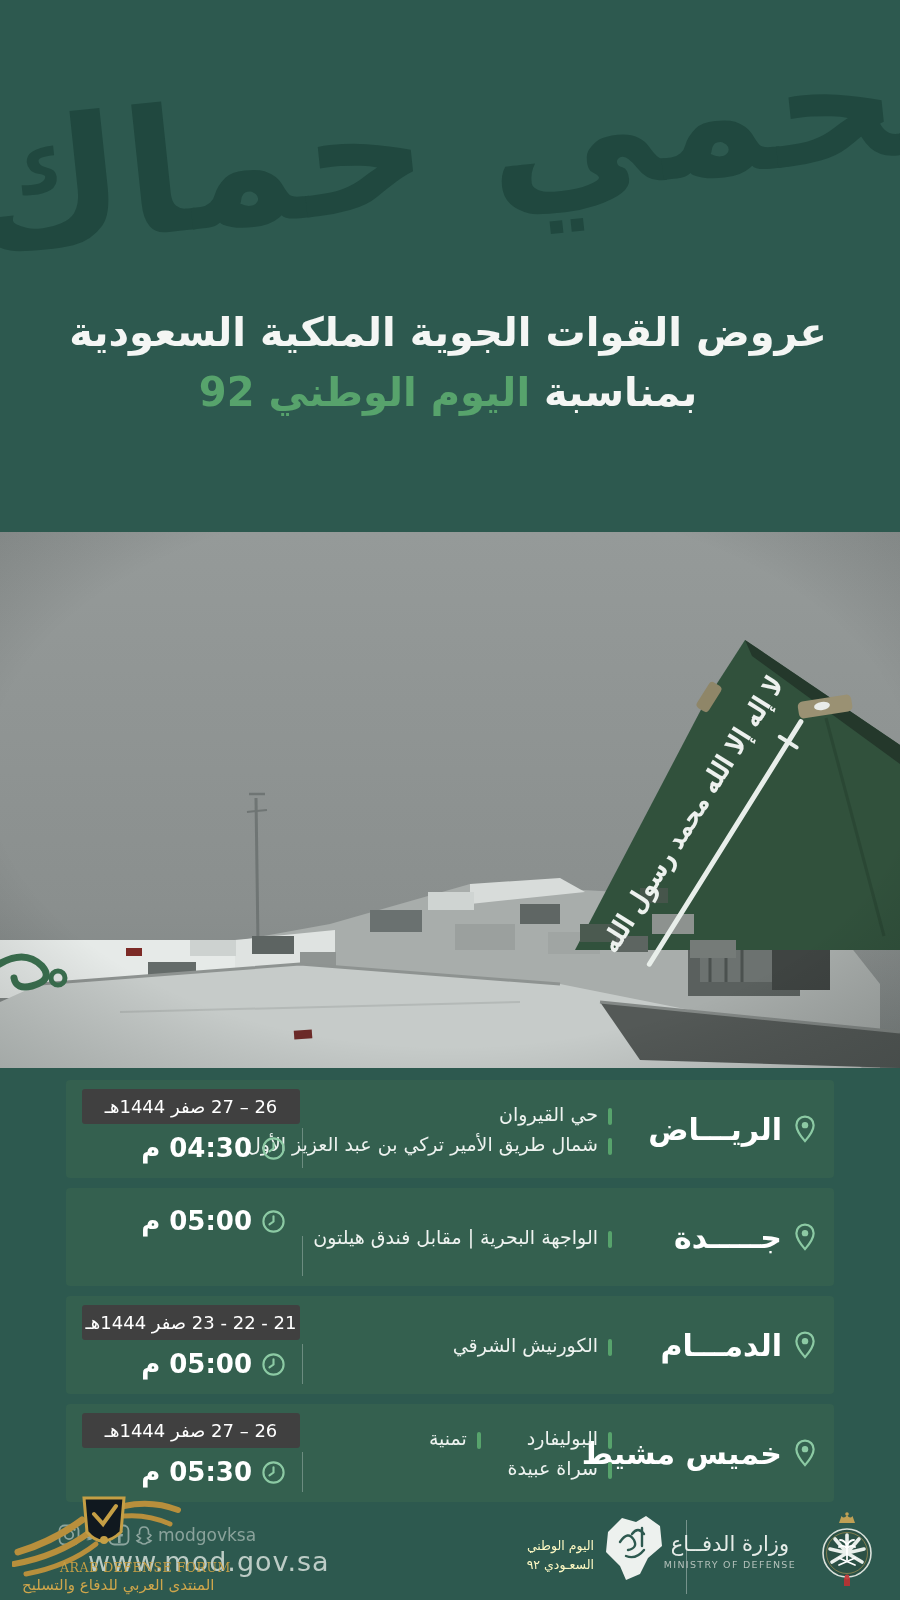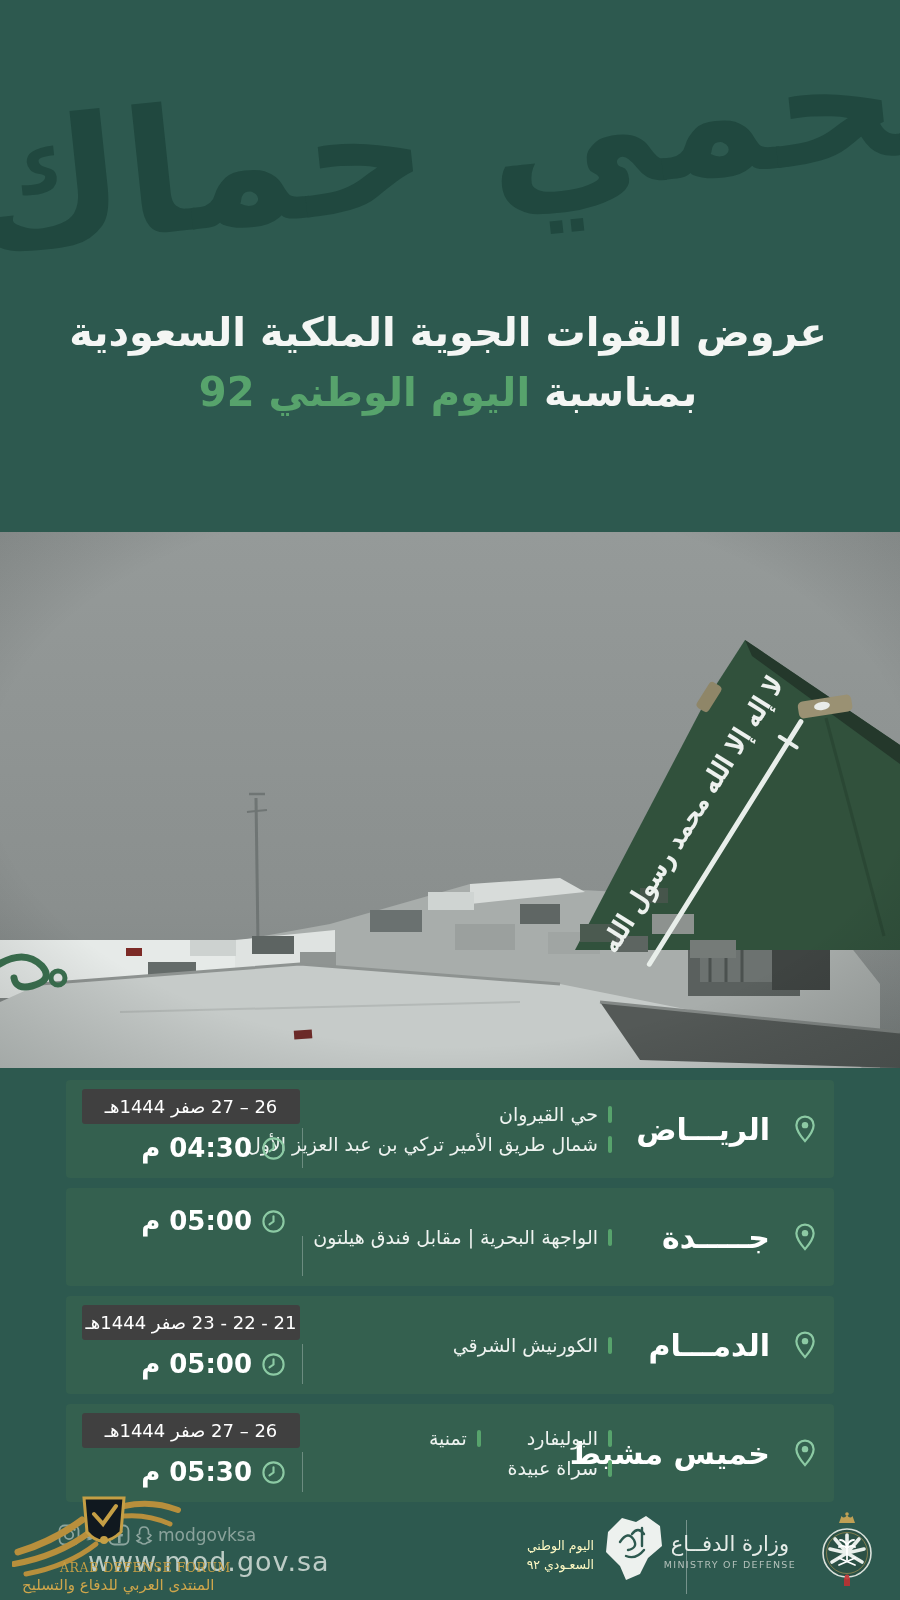--- a/index.html
+++ b/index.html
@@ -18,26 +18,26 @@
   
   .title-block{position:absolute;top:302px;left:0;right:4px;text-align:center;direction:rtl;}
   .title-line1{font-size:40px;font-weight:bold;color:#f4f6f4;line-height:1.5;}
   .title-line2{font-size:40px;font-weight:bold;color:#f4f6f4;line-height:1.5;}
   .green-text{color:#57a36c;}
   
   .photo{position:absolute;top:532px;left:0;width:900px;height:536px;display:block;}
   
   .schedule{position:absolute;top:1080px;left:66px;width:768px;}
   .row{position:relative;height:98px;margin-bottom:10px;background:#34604f;border-radius:4px;}
-  .row-city{position:absolute;right:18px;top:0;height:100%;display:flex;direction:rtl;align-items:center;gap:24px;}
+  .row-city{position:absolute;right:18px;top:0;height:100%;display:flex;direction:rtl;align-items:center;gap:12px;}
   .pin{width:22px;height:30px;flex:none;}
   .city-name{font-size:30px;font-weight:bold;color:#ffffff;white-space:nowrap;}
   .row-locs{position:absolute;right:222px;top:0;height:100%;display:flex;flex-direction:column;justify-content:center;gap:8px;direction:rtl;}
   .loc-line{display:flex;direction:rtl;gap:46px;white-space:nowrap;}
-  .loc-item{display:flex;direction:rtl;align-items:center;gap:10px;}
+  .loc-item{display:flex;direction:rtl;align-items:flex-end;gap:10px;}
   .loc-bar{width:4px;height:17px;background:#57a36c;border-radius:2px;flex:none;}
   .loc-text{font-size:19px;color:#eef3f0;}
   .row-divider{position:absolute;left:236px;top:48px;width:1px;height:40px;background:rgba(255,255,255,0.28);}
   .row-meta{position:absolute;left:16px;top:9px;width:218px;}
   .date-badge{height:35px;background:#404040;border-radius:3px;color:#ffffff;font-size:18px;display:flex;align-items:center;justify-content:center;direction:rtl;white-space:nowrap;}
   .time-row{margin-top:9px;display:flex;direction:rtl;align-items:center;gap:9px;padding-right:14px;}
   .clock{width:25px;height:25px;flex:none;}
   .time-text{font-size:26px;font-weight:bold;color:#ffffff;direction:rtl;white-space:nowrap;}
   
   .footer{position:absolute;top:1500px;left:0;width:900px;height:100px;}

